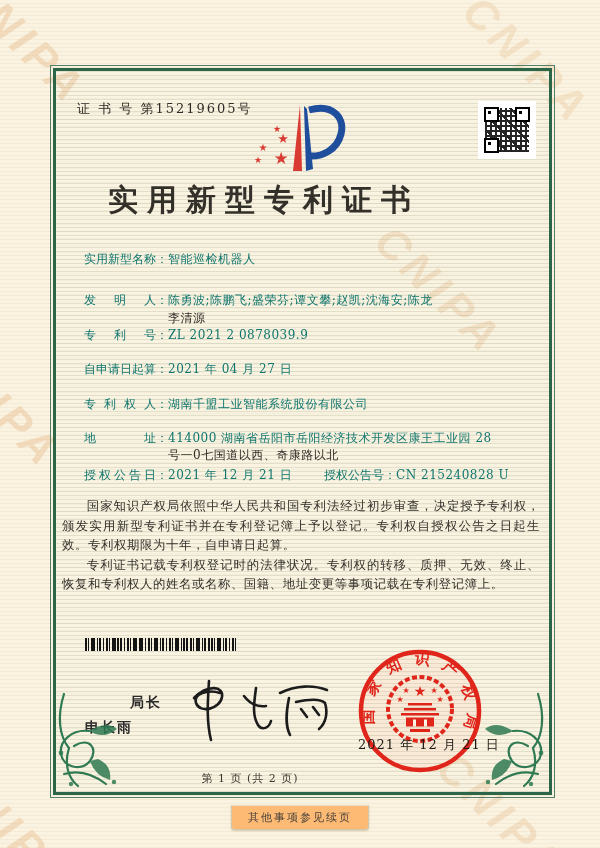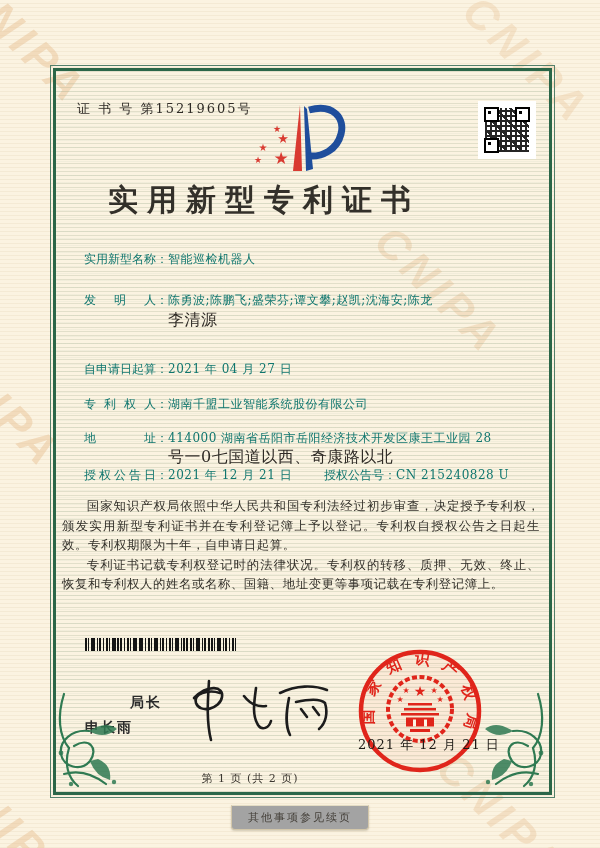--- a/index.html
+++ b/index.html
@@ -37,21 +37,21 @@
   .txt{position:absolute;color:#2f2b26;font-size:13px;line-height:1.35;}
   .cert-no{left:77px;top:100px;letter-spacing:2px;}
   .title{
     left:0;top:180px;width:519px;text-align:center;
     font-size:30px;font-weight:700;letter-spacing:9px;color:#33302a;text-indent:9px;
   }
   .row{position:absolute;left:84px;font-size:12px;color:#0f766e;white-space:nowrap;}
   .lbl{display:inline-block;width:72px;text-align:justify;text-align-last:justify;vertical-align:top;}
   .colon{display:inline-block;}
   .val{letter-spacing:.5px;}
-  .cont{position:absolute;left:168px;font-size:16px;color:#2f2b26;white-space:nowrap;letter-spacing:.5px;}
+  .cont{position:absolute;left:168px;font-size:12px;color:#2f2b26;white-space:nowrap;letter-spacing:.5px;}
   .grant2{position:absolute;left:240px;top:0;white-space:nowrap;}
   .bodytext{
     position:absolute;left:62px;top:496px;width:478px;
     font-size:12.4px;line-height:19.5px;color:#33302a;
     text-align:justify;letter-spacing:.6px;
   }
   .bodytext p{margin:0;text-indent:2em;}
   .barcode{
     position:absolute;left:85px;top:638px;width:153px;height:13px;
     background:
@@ -66,21 +66,21 @@
   .sig{position:absolute;left:172px;top:676px;}
   .seal{position:absolute;left:355px;top:648px;}
   .seal-date{
     position:absolute;left:358px;top:736px;width:155px;
     font-size:13px;color:#1d1a16;letter-spacing:1px;white-space:nowrap;
   }
   .page-info{position:absolute;left:0;top:771px;width:500px;text-align:center;
     font-size:11px;color:#3a362f;letter-spacing:1px;}
   .tab{
     position:absolute;left:50%;transform:translateX(-50%);top:805px;z-index:3;
-    background:#a3a3a3;border:1px solid #d3c7aa;border-top-color:#e4dcc4;
+    background:#fdba74;border:1px solid #d3c7aa;border-top-color:#e4dcc4;
     border-radius:0 0 4px 4px;box-shadow:0 1px 2px rgba(90,80,50,.25);
     padding:4px 16px;font-size:11px;color:#45403a;letter-spacing:2px;white-space:nowrap;
   }
   
   .logo{position:absolute;left:250px;top:101px;}
   
   .qr{position:absolute;left:482px;top:105px;width:50px;height:50px;background:#fff;
     box-shadow:0 0 0 4px #fff;}
   .qr-noise{
     position:absolute;inset:3px;
@@ -143,20 +143,23 @@
 
   <div class="row" style="top:251px;">
     <span class="lbl">实用新型名称</span><span class="colon">：</span><span class="val">智能巡检机器人</span>
   </div>
 
   <div class="row" style="top:292px;">
     <span class="lbl">发明人</span><span class="colon">：</span><span class="val">陈勇波;陈鹏飞;盛荣芬;谭文攀;赵凯;沈海安;陈龙</span>
   </div>
   <div class="cont" style="top:310px;">李清源</div>
 
+  <div class="row" style="top:327px;">
+    <span class="lbl">专利号</span><span class="colon">：</span><span class="val">ZL 2021 2 0878039.9</span>
+  </div>
 
   <div class="row" style="top:361px;">
     <span class="lbl">自申请日起算</span><span class="colon">：</span><span class="val">2021 年 04 月 27 日</span>
   </div>
 
   <div class="row" style="top:396px;">
     <span class="lbl">专利权人</span><span class="colon">：</span><span class="val">湖南千盟工业智能系统股份有限公司</span>
   </div>
 
   <div class="row" style="top:430px;">

